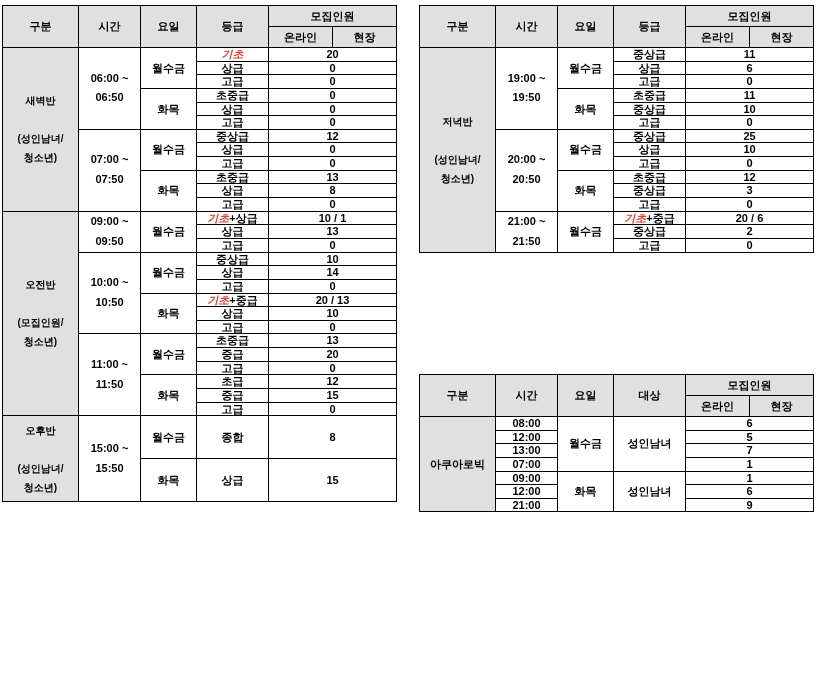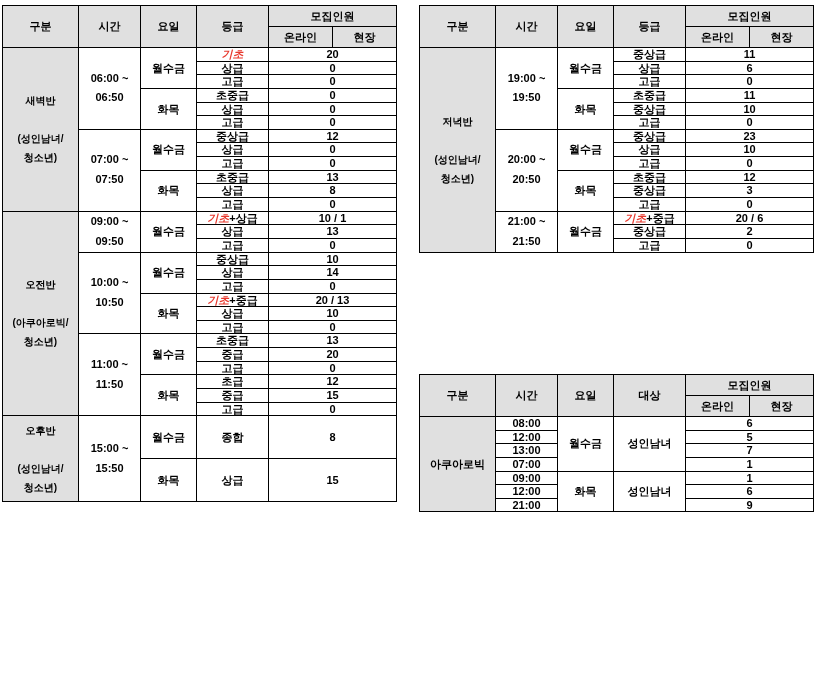--- a/index.html
+++ b/index.html
@@ -167,21 +167,21 @@
         <td class="val" colspan="2">8</td>
       </tr>
       <tr>
         <td class="sub">고급</td>
         <td class="val" colspan="2">0</td>
       </tr>
 
       <tr>
         <td class="grp grp-multiline" rowspan="15">오전반
 
-(아쿠아로빅/
+(모집인원/
 청소년)</td>
         <td class="sub time-cell" rowspan="3">09:00 ~
 09:50</td>
         <td class="sub" rowspan="3">월수금</td>
         <td class="sub"><span class="red">기초</span><span>+상급</span></td>
         <td class="val" colspan="2">10 / 1</td>
       </tr>
       <tr>
         <td class="sub">상급</td>
         <td class="val" colspan="2">13</td>
@@ -322,21 +322,21 @@
       <tr>
         <td class="sub">고급</td>
         <td class="val" colspan="2">0</td>
       </tr>
 
       <tr>
         <td class="sub time-cell" rowspan="6">20:00 ~
 20:50</td>
         <td class="sub" rowspan="3">월수금</td>
         <td class="sub">중상급</td>
-        <td class="val" colspan="2">23</td>
+        <td class="val" colspan="2">25</td>
       </tr>
       <tr>
         <td class="sub">상급</td>
         <td class="val" colspan="2">10</td>
       </tr>
       <tr>
         <td class="sub">고급</td>
         <td class="val" colspan="2">0</td>
       </tr>
       <tr>

